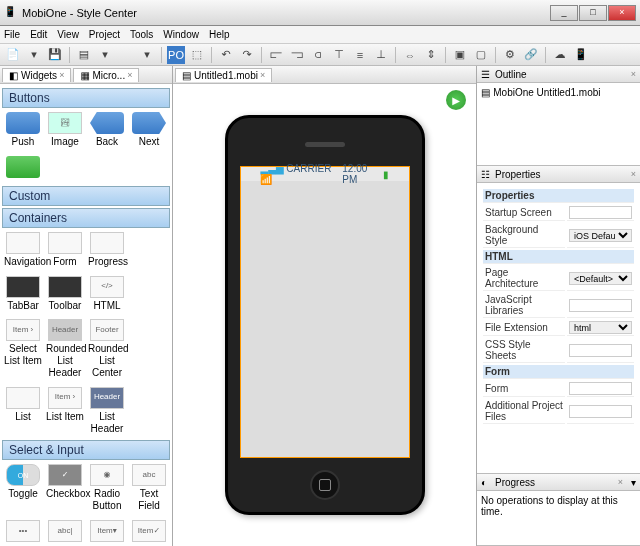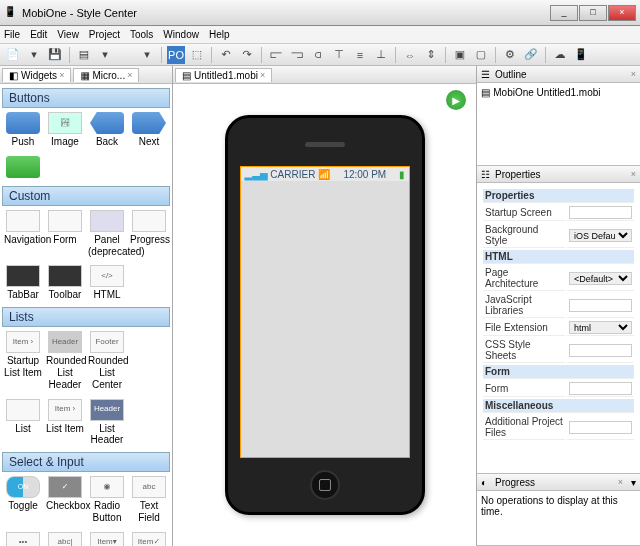--- a/index.html
+++ b/index.html
@@ -26,21 +26,21 @@
 .pitem .pic{width:34px;height:22px;margin:0 auto 2px;border:1px solid #ccc;background:#f8f8f8;display:flex;align-items:center;justify-content:center;font-size:8px;color:#666}
 .pitem .pic.blue{background:linear-gradient(#6aa3e0,#3a7bc8);border-radius:4px;border:none}
 .pitem .pic.green{background:linear-gradient(#6c6,#3a3);border-radius:3px;border:none}
 .center{flex:1;background:#fff;display:flex;flex-direction:column}
 .ctabs{height:18px;background:linear-gradient(#f8f8f8,#e0e0e0);display:flex;align-items:center;border-bottom:1px solid #bbb;padding:0 2px}
 .canvas{flex:1;background:#fff;position:relative;display:flex;align-items:center;justify-content:center}
 .runbtn{position:absolute;top:6px;right:10px;width:20px;height:20px;border-radius:50%;background:radial-gradient(#5c5,#393);display:flex;align-items:center;justify-content:center;color:#fff}
 .phone{width:200px;height:400px;background:#222;border-radius:24px;border:3px solid #000;position:relative;box-shadow:2px 2px 6px rgba(0,0,0,.3)}
 .speaker{width:40px;height:5px;background:#444;border-radius:3px;position:absolute;top:24px;left:50%;transform:translateX(-50%)}
 .screen{position:absolute;top:48px;left:12px;right:12px;bottom:54px;background:#ddd;border:1px solid #f90}
-.statusbar{height:14px;background:#e8e8e8;display:flex;align-items:center;justify-content:space-between;padding:0 4px;font-size:8px;color:#357}
+.statusbar{height:14px;background:#e8e8e8;display:flex;align-items:center;justify-content:space-between;padding:0 20px;font-size:8px;color:#357}
 .home{width:30px;height:30px;border-radius:50%;background:#111;border:2px solid #333;position:absolute;bottom:12px;left:50%;transform:translateX(-50%);display:flex;align-items:center;justify-content:center}
 .home::after{content:"";width:10px;height:10px;border:1px solid #888;border-radius:2px}
 .right{width:164px;background:#fff;border-left:1px solid #aaa;display:flex;flex-direction:column}
 .panel{border-bottom:1px solid #bbb}
 .panel .ptitle{height:17px;background:linear-gradient(#f8f8f8,#e0e0e0);display:flex;align-items:center;padding:0 4px;font-size:10px;border-bottom:1px solid #bbb;gap:4px}
 .panel .ptitle .x{margin-left:auto;font-size:9px;color:#888}
 .panel .pbody{padding:4px;font-size:10px;background:#fff}
 .proptable{width:100%;font-size:9px}
 .proptable td{padding:1px 2px;border-bottom:1px solid #eee}
 .proptable td:first-child{width:55%;color:#333}
@@ -131,34 +131,33 @@
         <div class="pitem"><div class="pic" style="background:#cfe">🏞</div><span>Image</span></div>
         <div class="pitem"><div class="pic blue" style="clip-path:polygon(20% 0,100% 0,100% 100%,20% 100%,0 50%)"></div><span>Back</span></div>
         <div class="pitem"><div class="pic blue" style="clip-path:polygon(0 0,80% 0,100% 50%,80% 100%,0 100%)"></div><span>Next</span></div>
       </div>
       <div class="prow">
           <div class="pitem">
             <div class="pic green"></div>
           </div>
         </div>
       <div class="phead">Custom</div>
+      <div class="phead">Containers</div>
       <div class="prow">
         <div class="pitem"><div class="pic"></div><span>Navigation</span></div>
         <div class="pitem"><div class="pic"></div><span>Form</span></div>
-        <div class="pitem"><div class="pic" style="background:#dde"></div><span>Panel (deprecated)</span></div>
         <div class="pitem"><div class="pic"></div><span>Progress</span></div>
       </div>
       <div class="prow">
         <div class="pitem"><div class="pic" style="background:#333"></div><span>TabBar</span></div>
         <div class="pitem"><div class="pic" style="background:#333"></div><span>Toolbar</span></div>
         <div class="pitem"><div class="pic">&lt;/&gt;</div><span>HTML</span></div>
       </div>
-      <div class="phead">Lists</div>
-      <div class="prow">
-        <div class="pitem"><div class="pic">Item ›</div><span>Startup List Item</span></div>
+      <div class="prow">
+        <div class="pitem"><div class="pic">Item ›</div><span>Select List Item</span></div>
         <div class="pitem"><div class="pic" style="background:#ccc">Header</div><span>Rounded List Header</span></div>
         <div class="pitem"><div class="pic">Footer</div><span>Rounded List Center</span></div>
       </div>
       <div class="prow">
         <div class="pitem"><div class="pic"></div><span>List</span></div>
         <div class="pitem"><div class="pic">Item ›</div><span>List Item</span></div>
         <div class="pitem"><div class="pic" style="background:#679;color:#fff">Header</div><span>List Header</span></div>
       </div>
       <div class="phead">Select &amp; Input</div>
       <div class="prow">
@@ -257,23 +256,20 @@
                 <td>CSS Style Sheets</td>
                 <td><input style=""></td>
               </tr>
           <tr class="cathdr">
                 <td colspan="2">Form</td>
               </tr>
           <tr>
                 <td>Form</td>
                 <td><input style=""></td>
               </tr>
-          <tr class="cathdr">
-                <td colspan="2">Miscellaneous</td>
-              </tr>
           <tr>
                 <td>Additional Project Files</td>
                 <td><input style=""></td>
               </tr>
         </tbody>
           </table>
       </div>
     </div>
     <div class="panel progress">
       <div class="ptitle">

